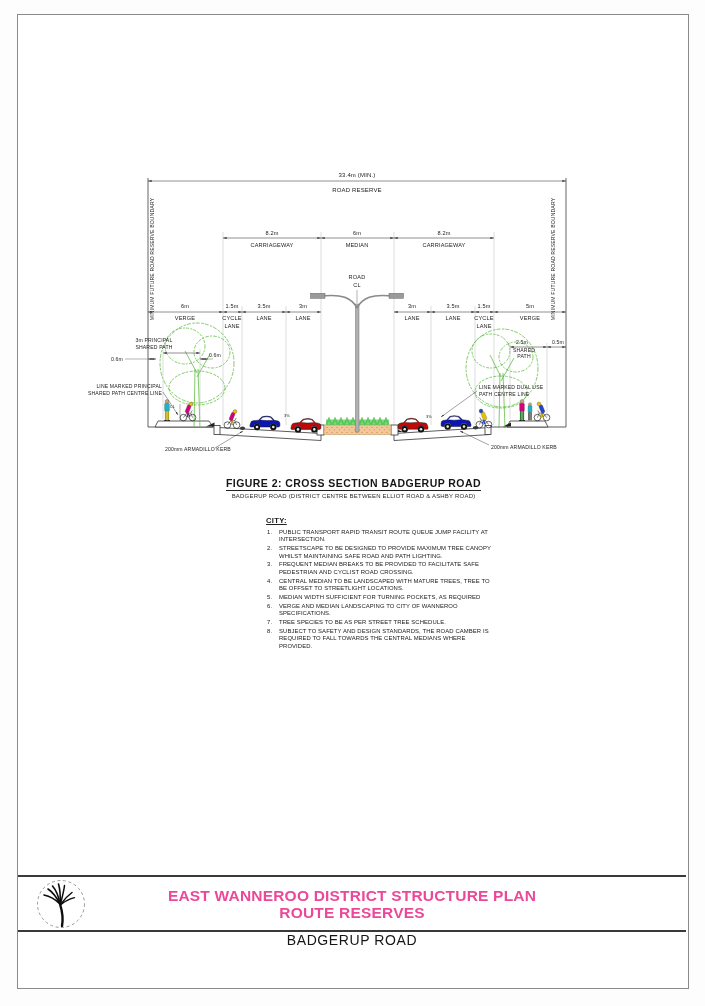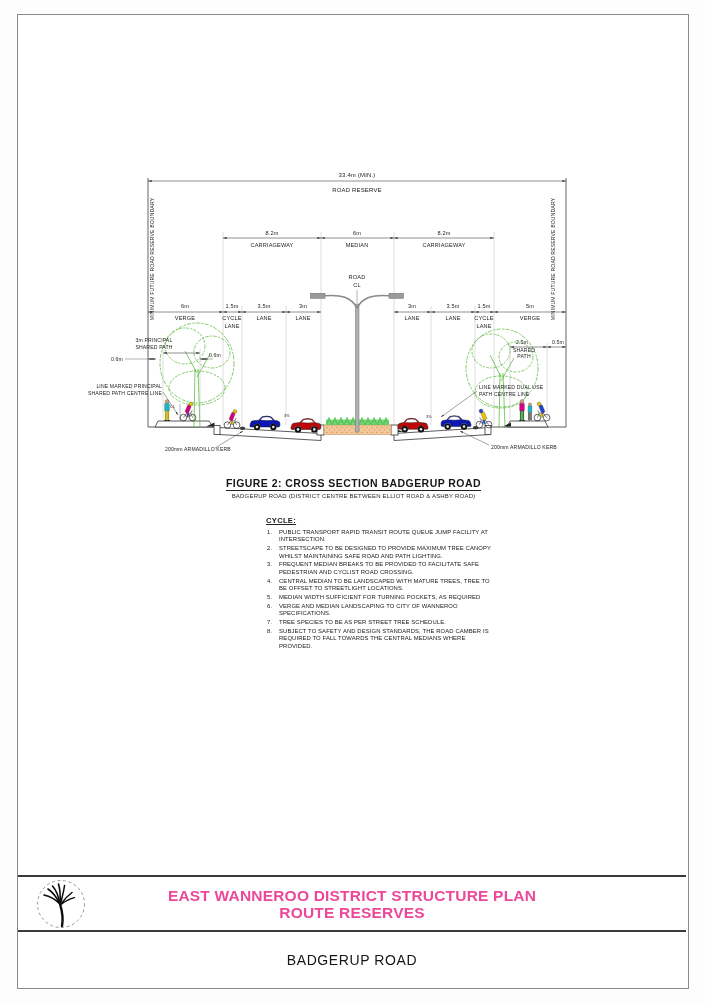--- a/index.html
+++ b/index.html
@@ -22,21 +22,21 @@
   .figtitle{display:inline-block;font-size:10.5px;font-weight:bold;letter-spacing:.45px;color:#161616;border-bottom:1px solid #222;padding-bottom:1px;}
   .figsub{margin-top:2px;font-size:6px;letter-spacing:.2px;color:#2b2b2b;}
   .notes{position:absolute;left:265px;top:515px;width:230px;color:#202020;}
   .notes h3{margin:0 0 4px 0;font-size:7.6px;letter-spacing:.3px;text-decoration:underline;font-weight:bold;}
   .notes ol{list-style:none;margin:0;padding:0;counter-reset:n;font-size:5.9px;line-height:1.24;letter-spacing:.1px;}
   .notes li{counter-increment:n;position:relative;padding-left:13px;margin-bottom:1.6px;}
   .notes li::before{content:counter(n) ".";position:absolute;left:1px;}
   
   .tblock{position:absolute;left:0px;top:860px;width:668px;border-top:2px solid #3a3a3a;}
   .tb-row1{position:relative;height:53px;border-bottom:2px solid #3a3a3a;display:flex;flex-direction:column;align-items:center;justify-content:center;}
-  .tb-row2{height:56px;display:flex;align-items:center;justify-content:center;}
+  .tb-row2{height:56px;display:flex;align-items:flex-start;justify-content:center;}
   .tb-line{font-size:15.5px;font-weight:bold;color:#ec4899;letter-spacing:.2px;line-height:17px;}
   .tb-road{font-size:14px;color:#161616;letter-spacing:.6px;}
   .logo-wrap{position:absolute;left:17px;top:1px;}
 </style>
 </head>
 <body>
 
 <div class="page">
   <div class="sheet">
 
@@ -329,21 +329,21 @@
       <text class="t f4" x="286" y="416" text-anchor="middle">3%</text>
       <text class="t f4" x="428" y="417" text-anchor="middle">3%</text>
     </svg>
 
     <div class="figtitle-wrap" style="left:-17px;top:458px;">
       <div class="figtitle">FIGURE 2: CROSS SECTION BADGERUP ROAD</div>
       <div class="figsub">BADGERUP ROAD (DISTRICT CENTRE BETWEEN ELLIOT ROAD &amp; ASHBY ROAD)</div>
     </div>
 
     <div class="notes" style="left:248px;top:501px;">
-      <h3>CYCLE:</h3>
+      <h3>CITY:</h3>
       <ol>
         <li>PUBLIC TRANSPORT RAPID TRANSIT ROUTE QUEUE JUMP FACILITY AT INTERSECTION.</li>
         <li>STREETSCAPE TO BE DESIGNED TO PROVIDE MAXIMUM TREE CANOPY WHILST MAINTAINING SAFE ROAD AND PATH LIGHTING.</li>
         <li>FREQUENT MEDIAN BREAKS TO BE PROVIDED TO FACILITATE SAFE PEDESTRIAN AND CYCLIST ROAD CROSSING.</li>
         <li>CENTRAL MEDIAN TO BE LANDSCAPED WITH MATURE TREES, TREE TO BE OFFSET TO STREETLIGHT LOCATIONS.</li>
         <li>MEDIAN WIDTH SUFFICIENT FOR TURNING POCKETS, AS REQUIRED</li>
         <li>VERGE AND MEDIAN LANDSCAPING TO CITY OF WANNEROO SPECIFICATIONS.</li>
         <li>TREE SPECIES TO BE AS PER STREET TREE SCHEDULE.</li>
         <li>SUBJECT TO SAFETY AND DESIGN STANDARDS, THE ROAD CAMBER IS REQUIRED TO FALL TOWARDS THE CENTRAL MEDIANS WHERE PROVIDED.</li>
       </ol>

